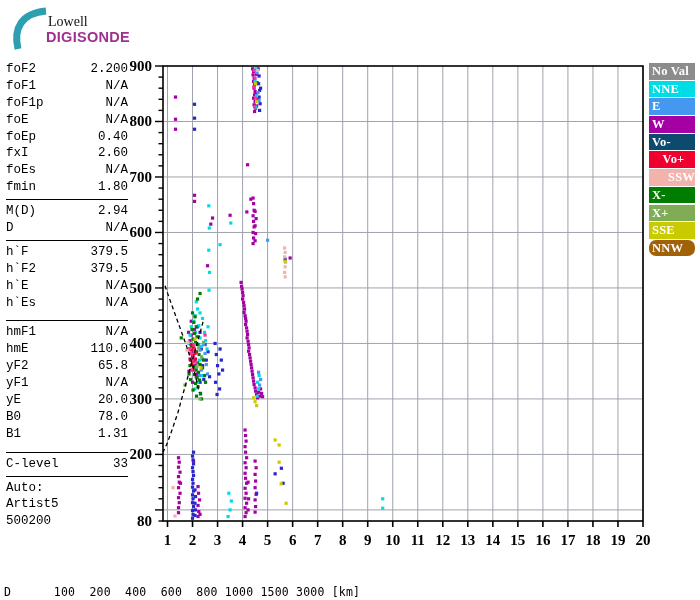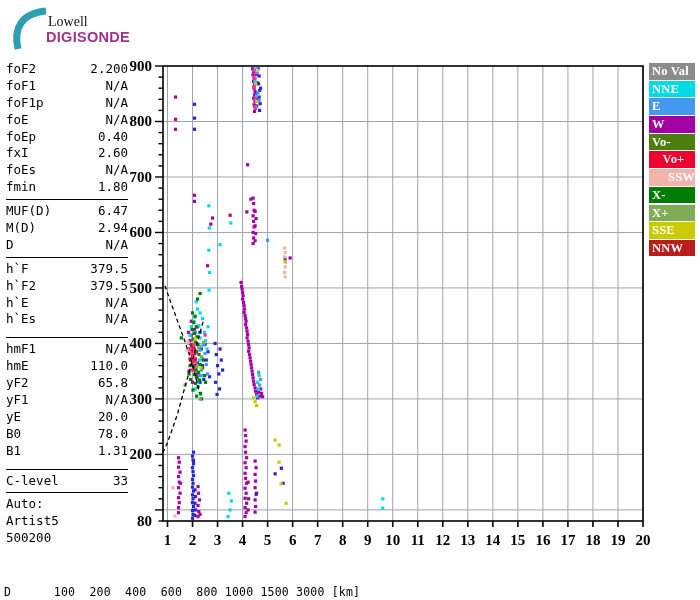--- a/index.html
+++ b/index.html
@@ -10,21 +10,21 @@
   .logo svg{position:absolute;left:0;top:0;}
   .logo .lowell{position:absolute;left:42px;top:8px;font-family:"Liberation Serif",serif;
                 font-size:14px;color:#111;}
   .logo .digisonde{position:absolute;left:8px;top:23px;font-family:"Liberation Sans",sans-serif;
                    font-weight:bold;font-size:14.5px;color:#A0308F;letter-spacing:0.3px;padding-left:32px;}
   
   .hdr{position:absolute;left:139px;top:14px;font-weight:bold;font-size:13px;
        letter-spacing:1.05px;line-height:18px;white-space:pre;}
   
   .params{position:absolute;left:6px;top:61px;width:122px;font-size:12.5px;}
-  .prow{display:flex;justify-content:space-between;height:16.9px;line-height:16.9px;white-space:pre;}
+  .prow{display:flex;justify-content:space-between;height:16.9px;line-height:16.9px;white-space:pre;font-family:Liberation Mono, monospace;}
   .psep{border:none;border-top:1.6px solid #000;margin:3px 0 3px 0;width:122px;}
   .psep.big{margin-top:9px;}
   
   .legend{position:absolute;left:649px;top:63px;width:60px;}
   .litem{width:46px;height:16.5px;margin-bottom:1.2px;color:#fff;
          font-family:"Liberation Serif",serif;font-weight:bold;font-size:12.5px;
          line-height:16.5px;padding-left:3px;box-sizing:border-box;letter-spacing:0.2px;}
   
   .footer{position:absolute;left:4px;top:556px;white-space:pre;line-height:14.5px;}
   .fline{font-size:11.5px;letter-spacing:0.2px;}
@@ -47,21 +47,20 @@
   <div class="params" id="params">
       <div class="prow"><span>foF2</span><span>2.200</span></div>
       <div class="prow"><span>foF1</span><span>N/A</span></div>
       <div class="prow"><span>foF1p</span><span>N/A</span></div>
       <div class="prow"><span>foE</span><span>N/A</span></div>
       <div class="prow"><span>foEp</span><span>0.40</span></div>
       <div class="prow"><span>fxI</span><span>2.60</span></div>
       <div class="prow"><span>foEs</span><span>N/A</span></div>
       <div class="prow"><span>fmin</span><span>1.80</span></div>
       <div class="psep"></div>
-      <div class="prow"><span>MUF(D)</span><span>6.47</span></div>
       <div class="prow"><span>M(D)</span><span>2.94</span></div>
       <div class="prow"><span>D</span><span>N/A</span></div>
       <div class="psep"></div>
       <div class="prow"><span>h`F</span><span>379.5</span></div>
       <div class="prow"><span>h`F2</span><span>379.5</span></div>
       <div class="prow"><span>h`E</span><span>N/A</span></div>
       <div class="prow"><span>h`Es</span><span>N/A</span></div>
       <div class="psep big"></div>
       <div class="prow"><span>hmF1</span><span>N/A</span></div>
       <div class="prow"><span>hmE</span><span>110.0</span></div>
@@ -569,27 +568,27 @@
       <rect x="183.42294056308654" y="383.4548780487805" width="3.2" height="3.2" fill="#7FAC55"></rect>
       <polyline points="165.00208550573515,285.7317073170732 170.007299270073,300.1585365853658 175.01251303441086,314.030487804878 180.0177267987487,327.9024390243902 185.02294056308654,341.7743902439024 190.0281543274244,356.7560975609756 194.03232533889468,370.0731707317073 197.0354535974974,382.280487804878 199.03753910323252,392.8231707317073" fill="none" stroke="#000" stroke-width="1.3" stroke-dasharray="4 3"></polyline>
       <polyline points="203.04171011470282,321.7987804878049 198.03649635036498,340.109756097561 193.03128258602712,357.8658536585366 188.02606882168925,376.1768292682927 183.0208550573514,393.9329268292683 178.01564129301354,412.2439024390244 172.00938477580814,430 167.00417101147028,443.8719512195122 163,452.1951219512195" fill="none" stroke="#000" stroke-width="1.3" stroke-dasharray="4 3"></polyline>
     </svg>
 
   <div class="legend" id="legend">
       <div class="litem" style="background: rgb(140, 140, 140);">No Val</div>
       <div class="litem" style="background: rgb(0, 220, 230);">NNE</div>
       <div class="litem" style="background: rgb(68, 152, 240);">E</div>
       <div class="litem" style="background: rgb(164, 0, 164);">W</div>
-      <div class="litem" style="background: #4d7c0f;">Vo-</div>
+      <div class="litem" style="background: #0c4a6e;">Vo-</div>
       <div class="litem" style="background: rgb(239, 0, 47); text-align: center;">Vo+</div>
       <div class="litem" style="background: rgb(242, 179, 172); text-align: right;">SSW</div>
       <div class="litem" style="background: rgb(0, 125, 0);">X-</div>
       <div class="litem" style="background: rgb(127, 172, 85);">X+</div>
       <div class="litem" style="background: rgb(201, 203, 0);">SSE</div>
-      <div class="litem" style="background: #b91c1c;">NNW</div>
+      <div class="litem" style="background: #a16207; border-radius: 7px;">NNW</div>
     </div>
 
   <div class="footer">
     <div class="fline">D      100  200  400  600  800 1000 1500 3000 [km]</div>
     
     
   </div>
 
 </div>
 

